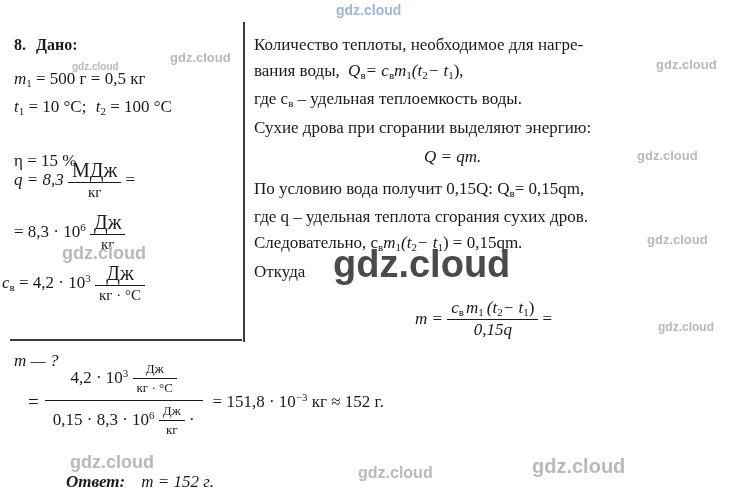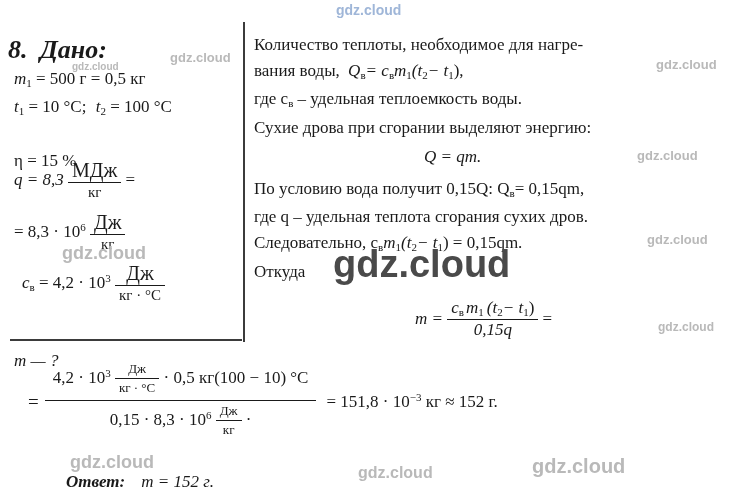--- a/index.html
+++ b/index.html
@@ -105,21 +105,21 @@
   .eqsign { margin-right: 6px; font-size: 19px; }
 </style>
 </head>
 <body>
 
 <div class="page">
 
   <div class="vrule"></div>
   <div class="hrule"></div>
 
-  <div class="t bold" style="left:8px; top:36px; font-size:26px;font-style:italic;">
+  <div class="t bold" style="left:14px; top:36px; font-size:16px;">
     <span>8.</span>
     <span style="margin-left:6px;">Дано:</span>
   </div>
 
   <div class="t" style="left:14px; top:70px;">
     <span class="mi">m</span><sub>1</sub>
     <span>= 500 г = 0,5 кг</span>
   </div>
 
   <div class="t" style="left:14px; top:98px;font-family:Liberation Serif, serif;">
@@ -141,21 +141,21 @@
   </div>
 
   <div class="t" style="left:14px; top:212px;">
     <span>= 8,3 · 10</span><sup>6</sup>
     <span class="frac">
       <span class="num">Дж</span>
       <span class="den">кг</span>
     </span>
   </div>
 
-  <div class="t" style="left:22px; top:263px;">
+  <div class="t" style="left:2px; top:263px;">
     <span class="mi">c</span><sub>в</sub>
     <span>= 4,2 · 10</span><sup>3</sup>
     <span class="frac">
       <span class="num">Дж</span>
       <span class="den">кг · °C</span>
     </span>
   </div>
 
   <div class="t ital" style="left:14px; top:352px;">m — ?</div>
 
@@ -200,21 +200,20 @@
 
   <div class="final-eq">
     <span class="eqsign">=</span>
     <span class="frac big">
       <span class="num" style="padding:0 8px 3px 8px;">
         <span>4,2 · 10</span><sup>3</sup>
         <span class="frac">
           <span class="num" style="font-size:13px;">Дж</span>
           <span class="den" style="font-size:13px;">кг · °C</span>
         </span>
-        <span>· 0,5 кг(100 − 10) °C</span>
       </span>
       <span class="den" style="padding:3px 8px 0 8px;">
         <span>0,15 · 8,3 · 10</span><sup>6</sup>
         <span class="frac">
           <span class="num" style="font-size:13px;">Дж</span>
           <span class="den" style="font-size:13px;">кг</span>
         </span>
         <span>·</span>
       </span>
     </span>

